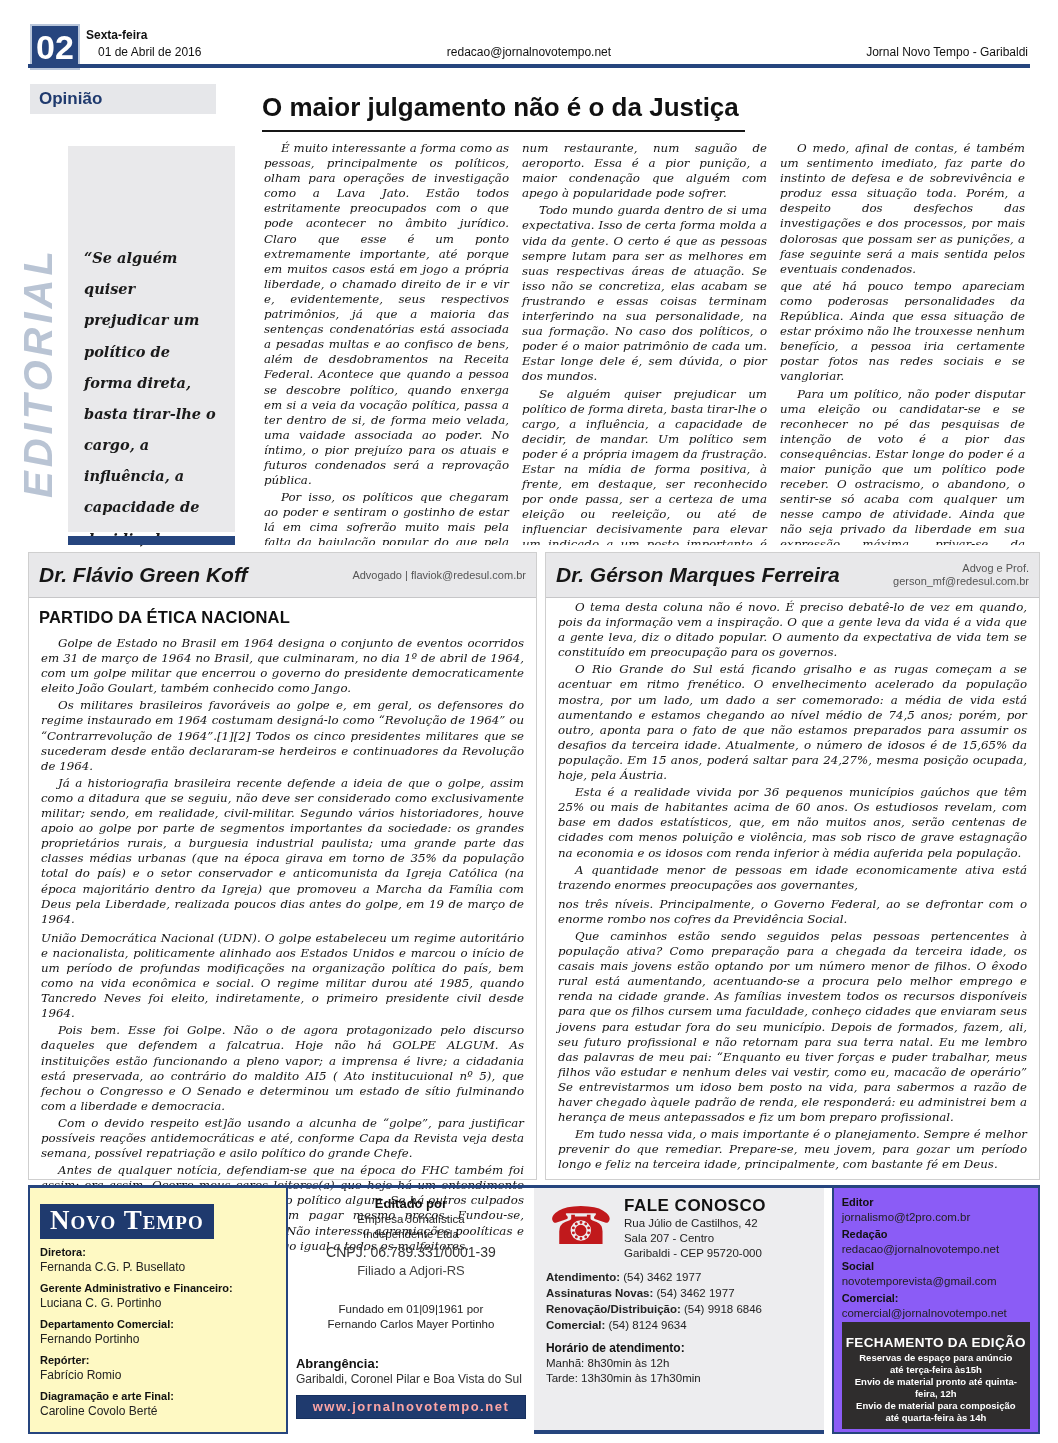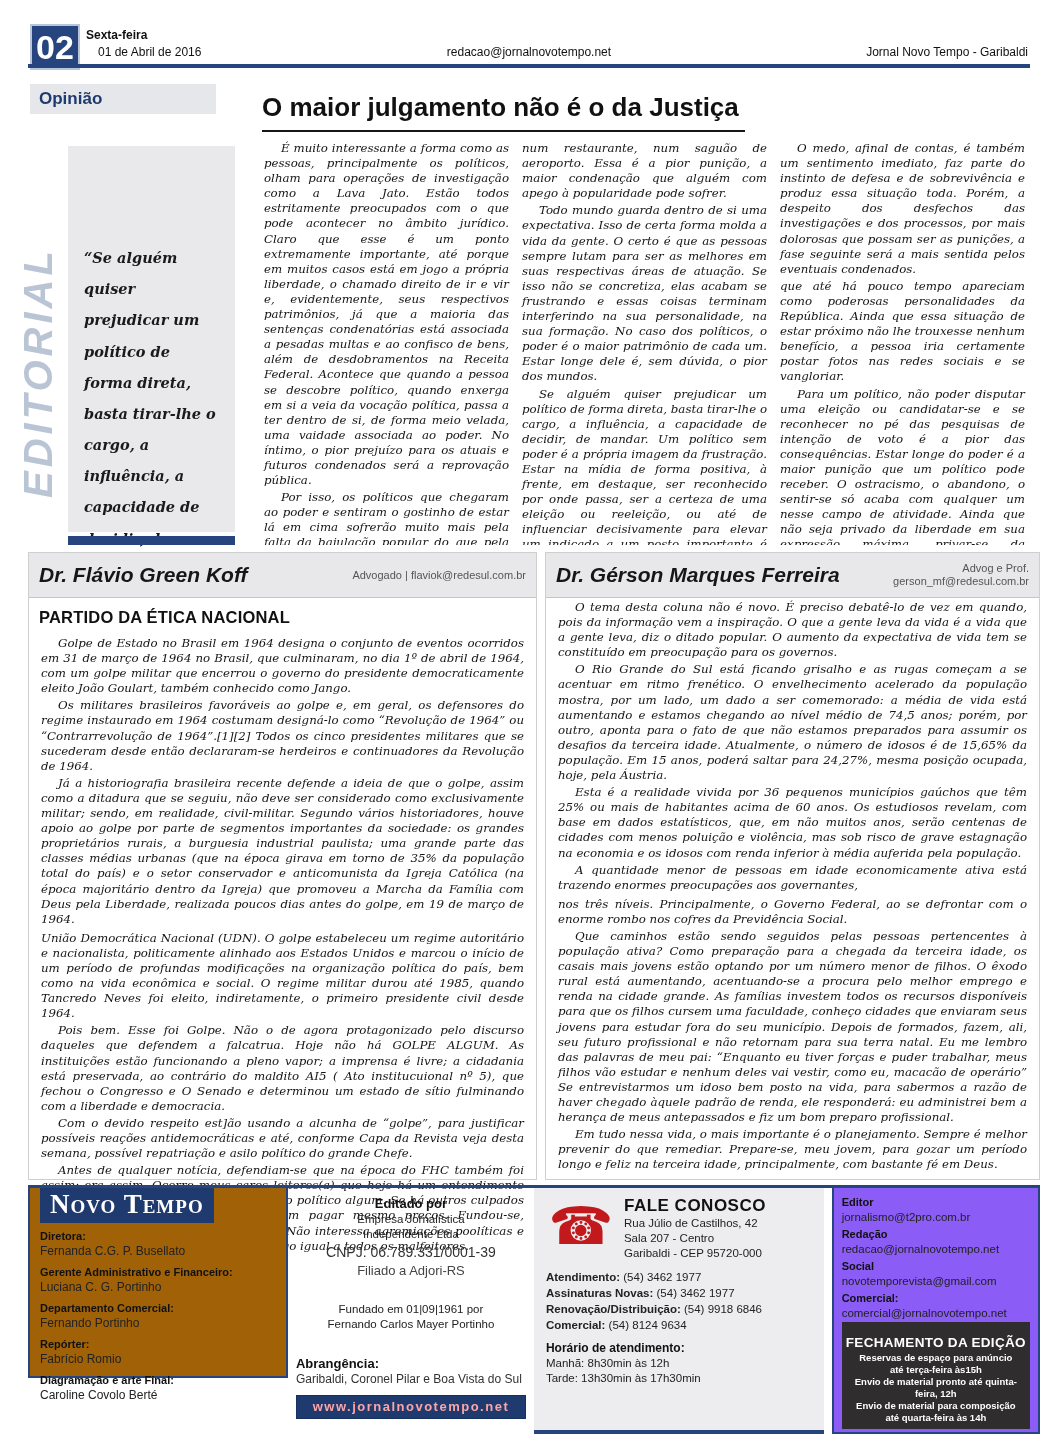--- a/index.html
+++ b/index.html
@@ -47,21 +47,21 @@
   .cred{font:11px/13px "Liberation Sans",sans-serif;color:#555;text-align:right;}
   .art-title{margin:10px 10px 7px;font:bold 16.5px "Liberation Sans",sans-serif;letter-spacing:.2px;}
   .art-cols{display:flex;padding:0 10px;flex-direction:column;}
   .art-col{flex:1;height:540px;overflow:hidden;}
 
   
   .ft-rule{position:absolute;left:28px;right:18px;top:1185px;height:3px;background:#26457e;}
   .footer{position:absolute;left:28px;top:1188px;width:1012px;display:flex;gap:8px;}
 
   .staff-box{width:262px;box-sizing:border-box;border:2px solid #26457e;border-top:none;
-             padding:0 10px 8px;background:#a16207;height:190px;}
+             padding:16px 10px 8px;background:#fef9c3;height:246px;}
   .logo{display:inline-block;background:#1f3a6e;color:#fff;padding:1px 10px 3px;
         font:bold 27px "Liberation Serif",serif;font-variant:small-caps;letter-spacing:1px;}
   .pb-label{font:bold 11px/15px "Liberation Sans",sans-serif;margin-top:6px;}
   .pb-value{font:12px/15px "Liberation Sans",sans-serif;color:#222;}
 
   .edited-col{width:232px;text-align:center;padding-top:8px;}
   .ed-lbl{font:bold 13px/16px "Liberation Sans",sans-serif;}
   .company{font:15px/19px "Liberation Sans",sans-serif;color:#333;}
   .cnpj{font:14px/20px "Liberation Sans",sans-serif;color:#333;}
   .affil{font:13px/18px "Liberation Sans",sans-serif;color:#444;}

